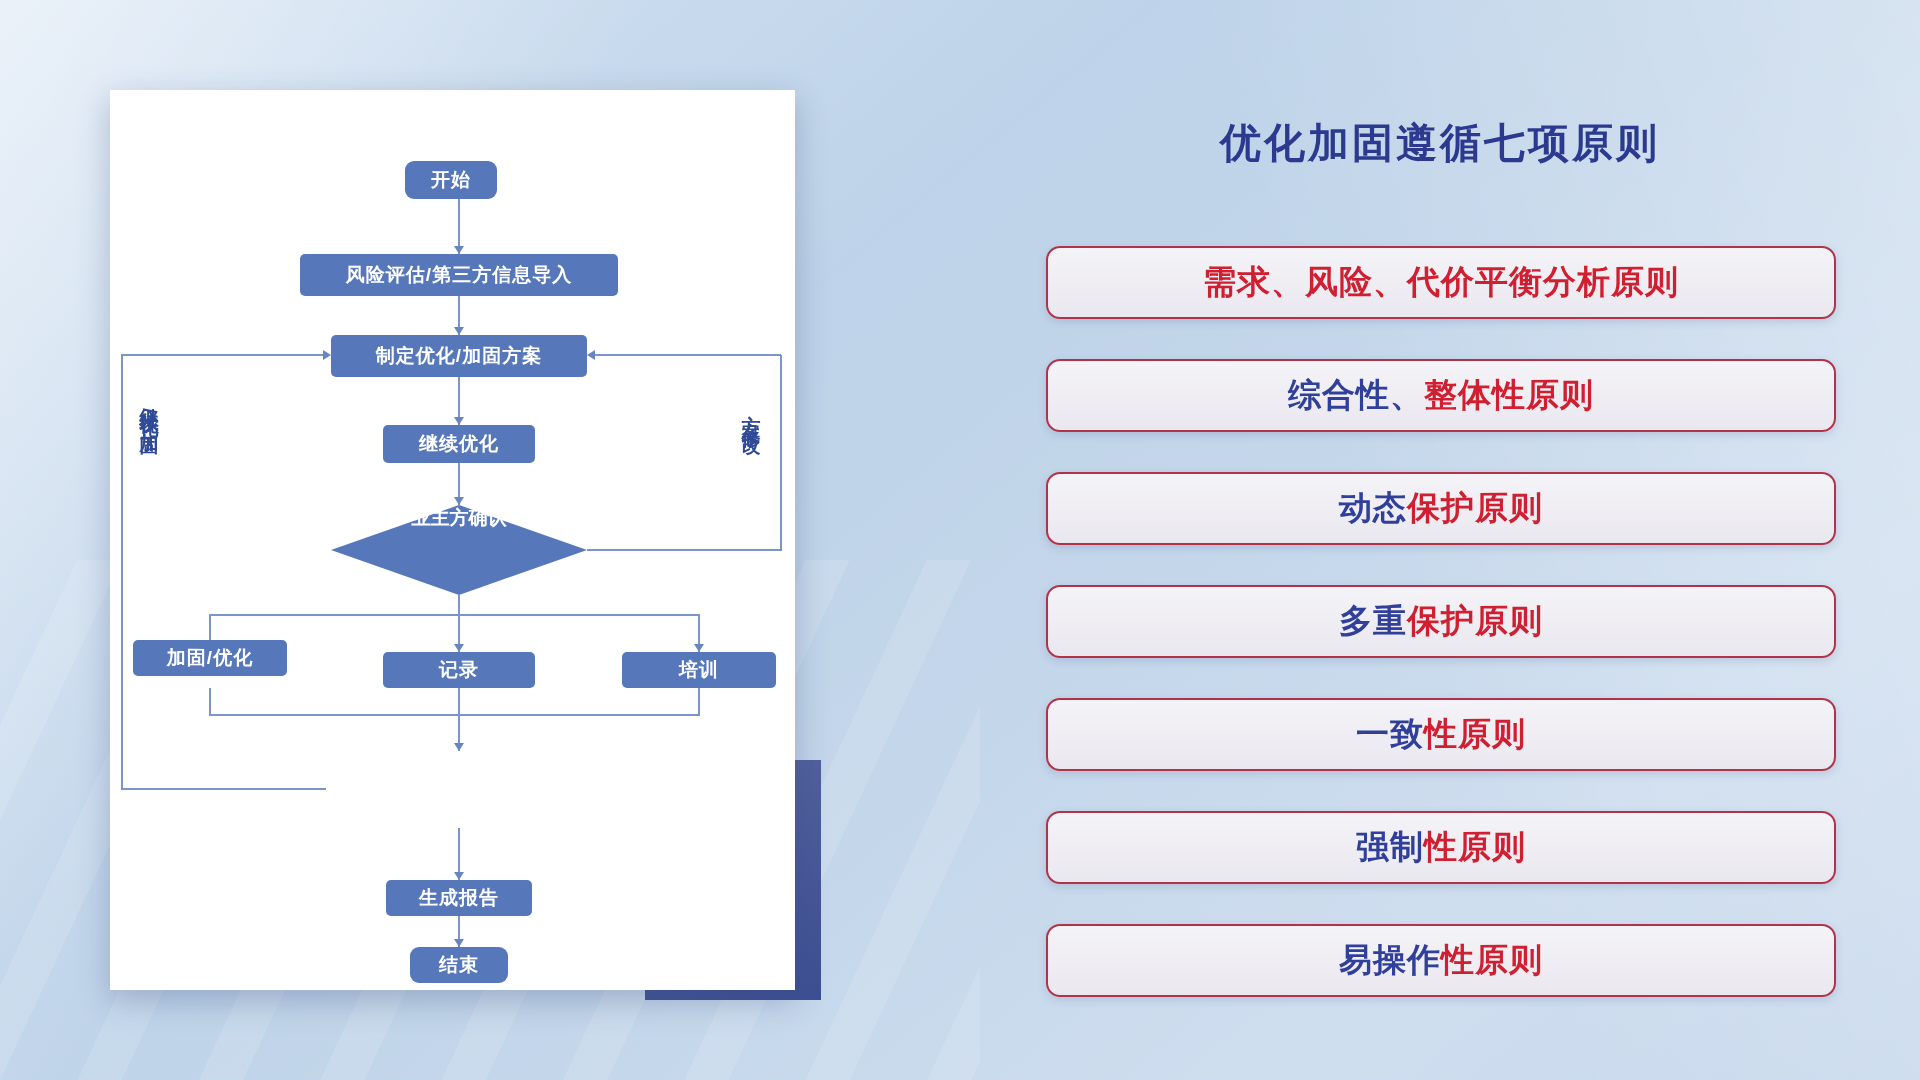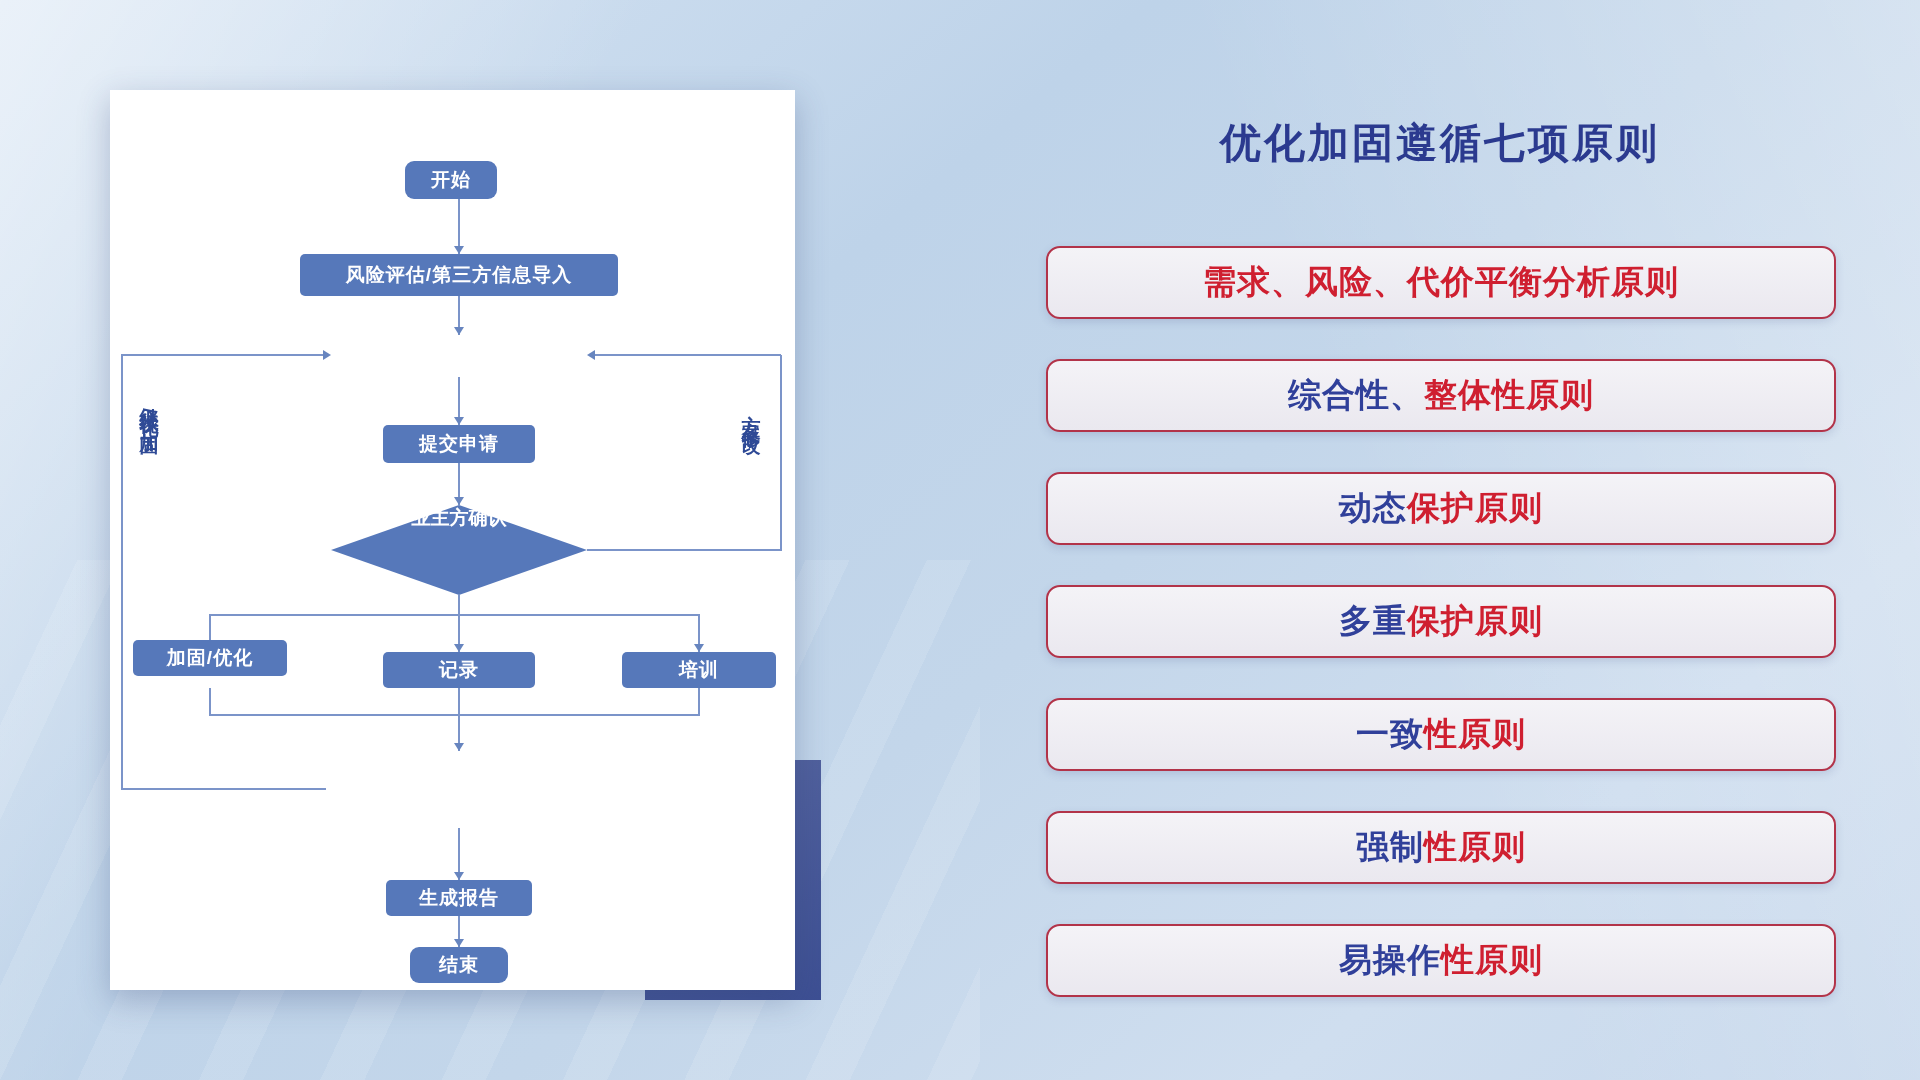--- a/index.html
+++ b/index.html
@@ -88,21 +88,22 @@
     <div class="hl" style="left:11px;top:698px;width:205px"></div>
     <div class="vl" style="left:11px;top:265px;height:435px"></div>
     <div class="hl" style="left:11px;top:264px;width:202px"></div>
     <div class="ar" style="left:213px;top:260px"></div>
 
     <div class="vlabel" style="left:26px;top:302px">继续优化/加固</div>
     <div class="vlabel" style="left:628px;top:310px;letter-spacing:7px">方案修改</div>
 
     <div class="node rounded" style="left:295px;top:71px;width:92px;height:38px">开始</div>
     <div class="node" style="left:190px;top:164px;width:318px;height:42px">风险评估/第三方信息导入</div>
-    <div class="node" style="left:273px;top:335px;width:152px;height:38px">提交申请</div>
+    <div class="node" style="left:221px;top:245px;width:256px;height:42px">制定优化/加固方案</div>
+    <div class="node" style="left:273px;top:335px;width:152px;height:38px">继续优化</div>
     <div class="diamond" style="left:221px;top:415px;width:256px;height:90px">
         <span>业主方确认</span>
       </div>
     <div class="node" style="left:23px;top:550px;width:154px;height:36px">加固/优化</div>
     <div class="node" style="left:273px;top:562px;width:152px;height:36px">记录</div>
     <div class="node" style="left:512px;top:562px;width:154px;height:36px">培训</div>
     <div class="node" style="left:276px;top:790px;width:146px;height:36px">生成报告</div>
     <div class="node rounded" style="left:300px;top:857px;width:98px;height:36px">结束</div>
   </div>
 </div>

